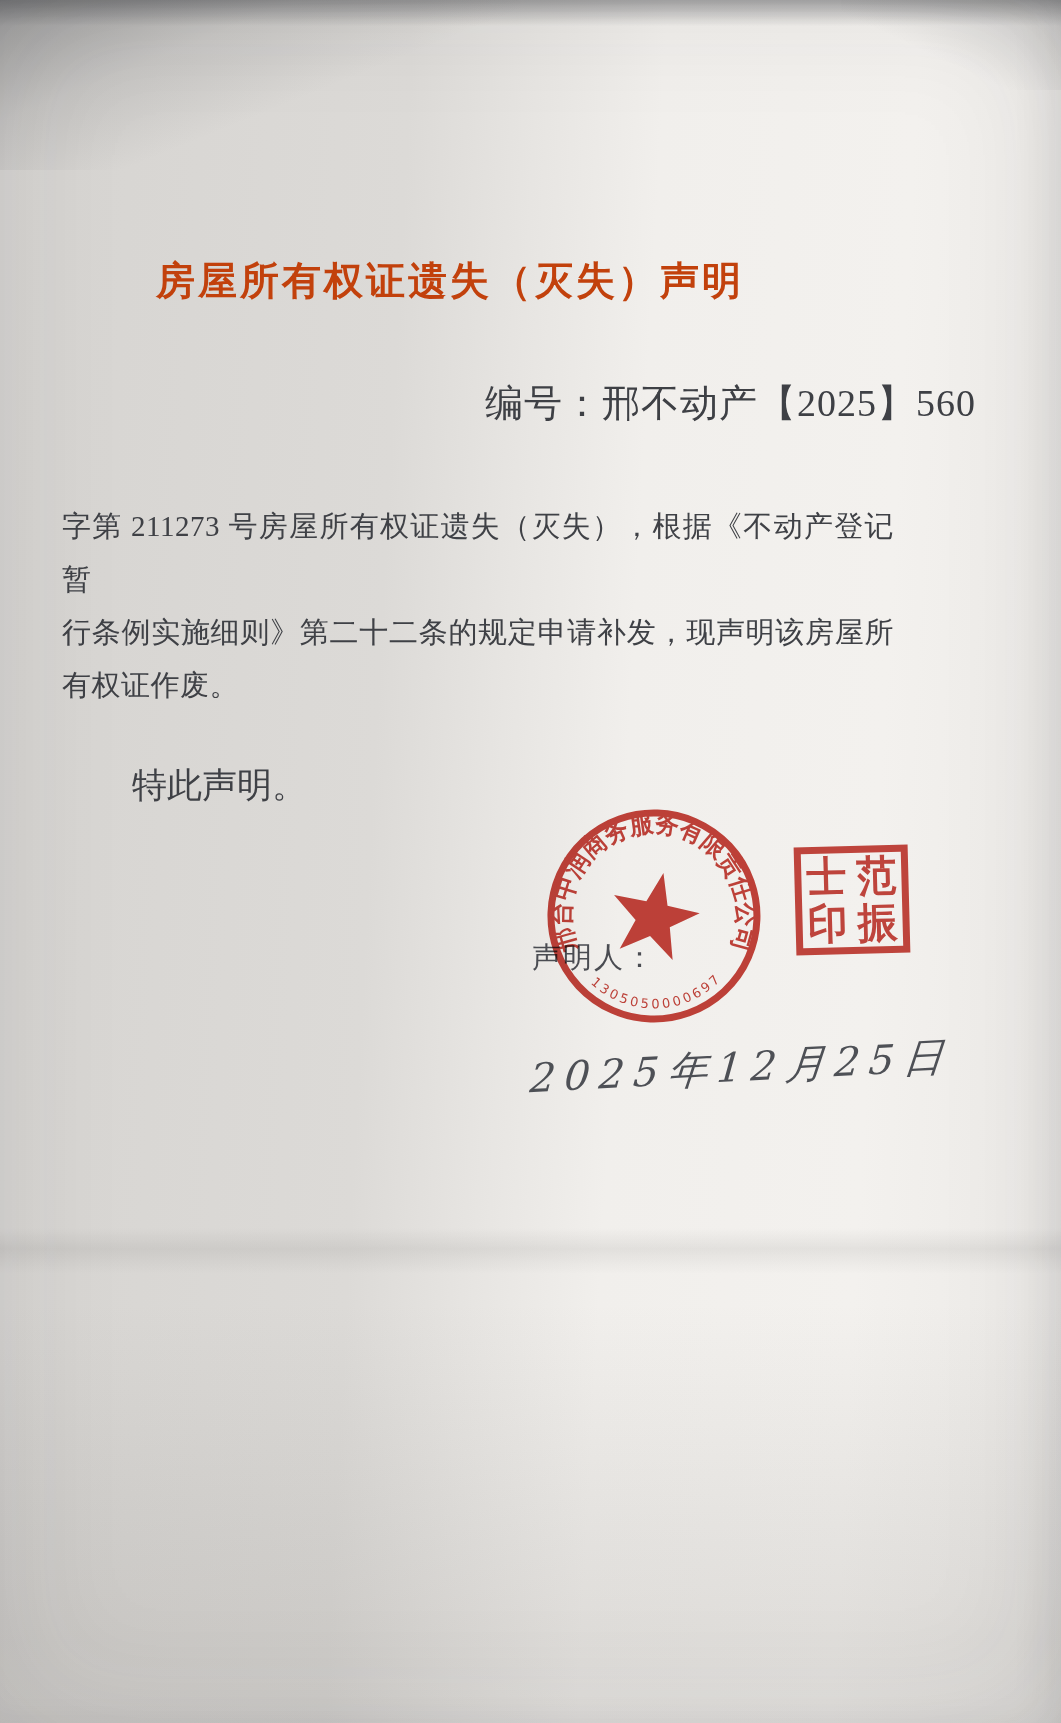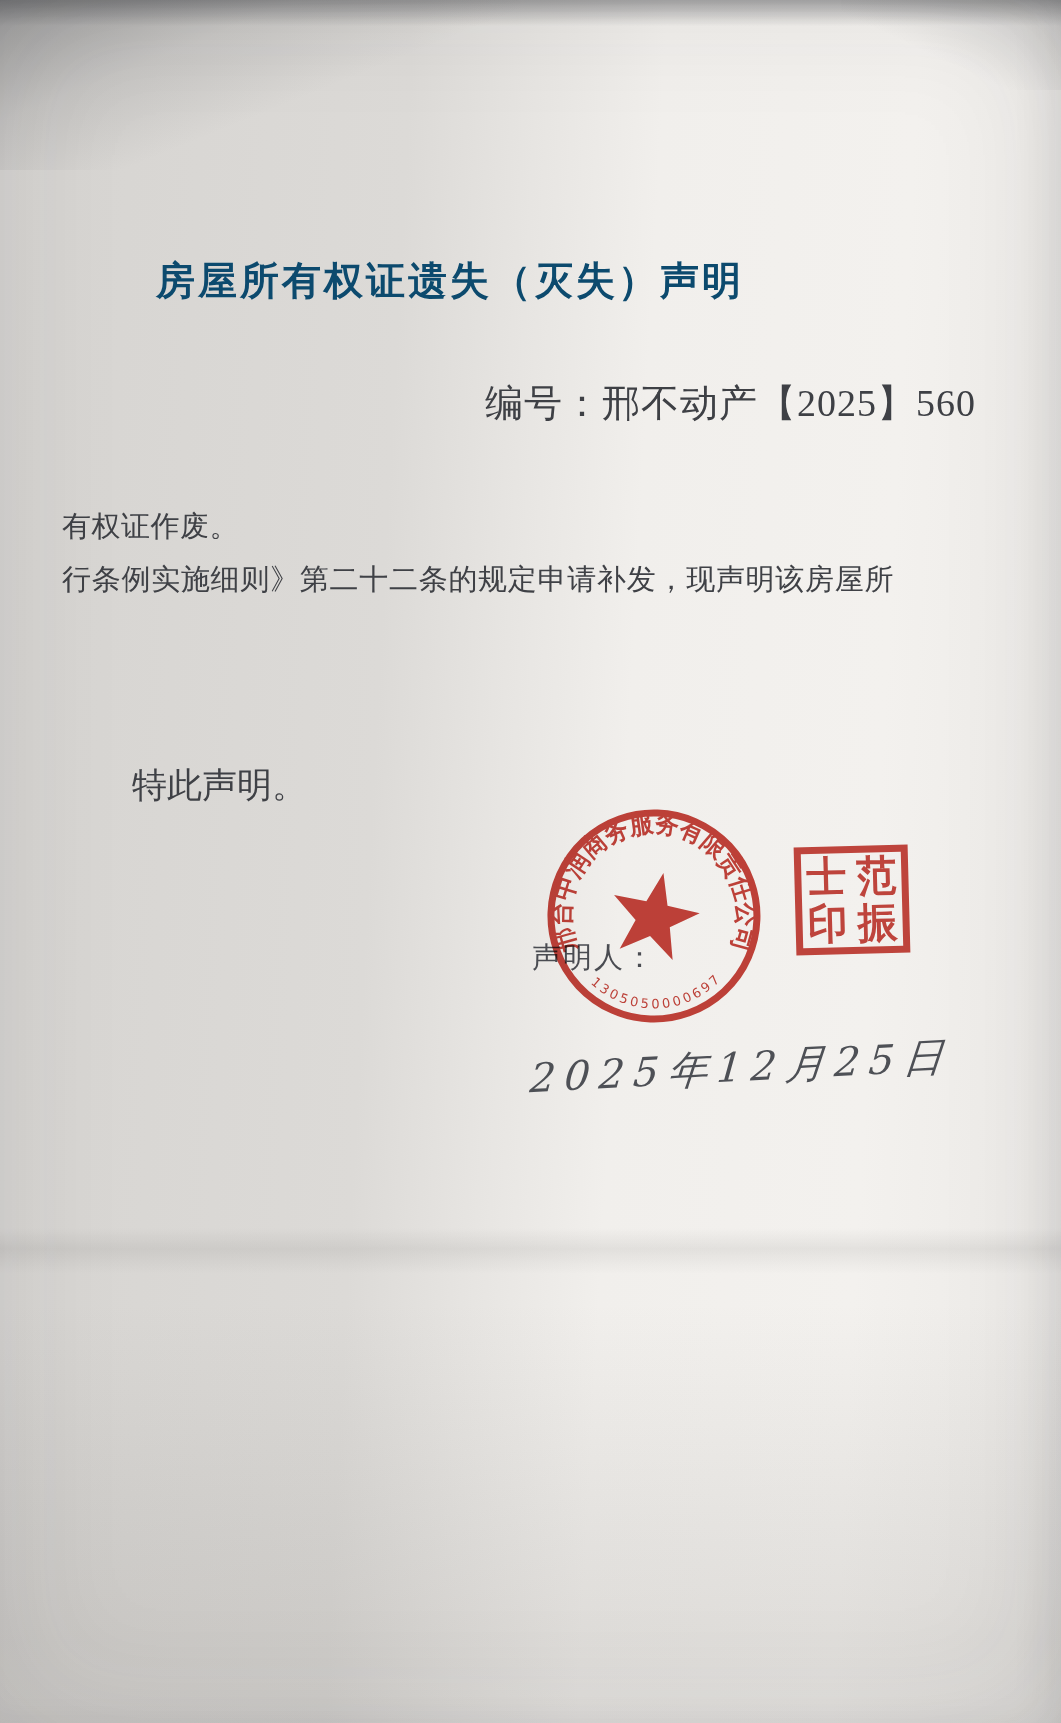--- a/index.html
+++ b/index.html
@@ -17,21 +17,21 @@
   .shadow-topright{right:0;top:0;width:220px;height:90px;
     background:linear-gradient(205deg,rgba(70,72,76,.20),rgba(70,72,76,0) 60%);}
   .band-bottom{left:0;top:1228px;width:100%;height:46px;
     background:linear-gradient(180deg,rgba(90,88,85,0),rgba(90,88,85,.10) 45%,rgba(90,88,85,0));}
   .shadow-bottom{left:0;bottom:0;width:100%;height:420px;
     background:linear-gradient(180deg,rgba(110,108,105,0),rgba(110,108,105,.10) 55%,rgba(125,122,118,.16) 80%,rgba(110,108,104,.12));}
   .vignette{inset:0;box-shadow:inset 0 0 130px rgba(40,40,45,.10), inset -20px 0 50px -20px rgba(40,40,45,.12);pointer-events:none;}
 
   
   .doc-title{left:150px;top:254px;width:600px;text-align:center;
-    font-size:39px;font-weight:bold;letter-spacing:3px;color:#0c4a6e;}
+    font-size:39px;font-weight:bold;letter-spacing:3px;color:#c2410c;}
   .doc-number{left:485px;top:378px;font-size:38px;letter-spacing:1px;color:#3e4045;}
   .doc-body{left:62px;top:500px;width:832px;font-size:29px;line-height:53px;
     color:#3f4146;letter-spacing:.5px;}
   .body-line{white-space:nowrap;}
   .line-full{text-align:justify;text-align-last:justify;white-space:normal;}
   .indent{text-indent:2em;}
   .closing{left:62px;top:762px;width:832px;font-size:35px;color:#3f4146;text-indent:2em;}
   .declarant{left:532px;top:938px;font-size:29px;color:#4a4c52;letter-spacing:2px;}
 
   
@@ -57,22 +57,23 @@
 <div class="abs shadow-topleft"></div>
 <div class="abs shadow-topright"></div>
 <div class="abs band-bottom"></div>
 <div class="abs shadow-bottom"></div>
 
 <div class="abs doc-title">房屋所有权证遗失（灭失）声明</div>
 
 <div class="abs doc-number">编号：邢不动产【2025】560</div>
 
 <div class="abs doc-body">
+  <div class="body-line line-full">字第 211273 号房屋所有权证遗失（灭失），根据《不动产登记暂</div>
+  <div class="body-line line-full">行条例实施细则》第二十二条的规定申请补发，现声明该房屋所</div>
   <div class="body-line">有权证作废。</div>
-  <div class="body-line line-full">行条例实施细则》第二十二条的规定申请补发，现声明该房屋所</div>
 </div>
 
 <div class="abs closing">特此声明。</div>
 
 <div class="abs declarant">声明人：</div>
 
 <div class="abs round-seal">
   <svg width="224" height="230" viewBox="0 0 224 230">
     <defs>
       <path id="arcTop" d="M 36 151.5 A 84 84 0 1 1 188 151.5" fill="none"></path>

